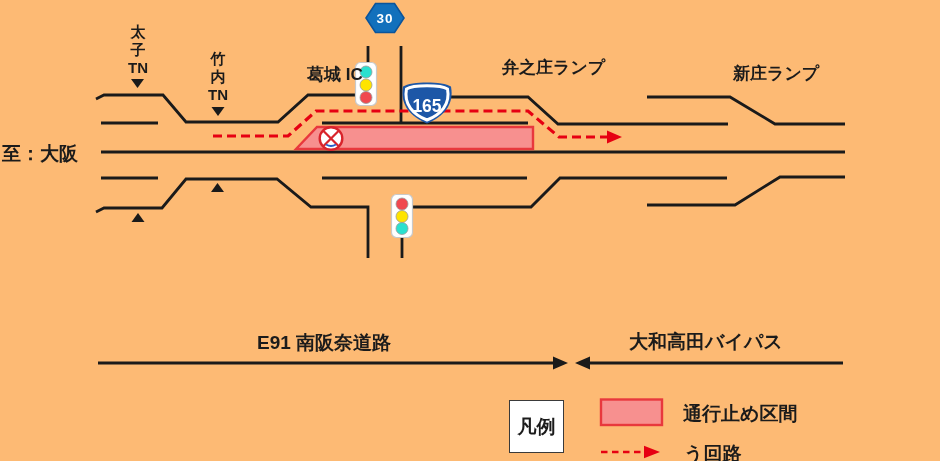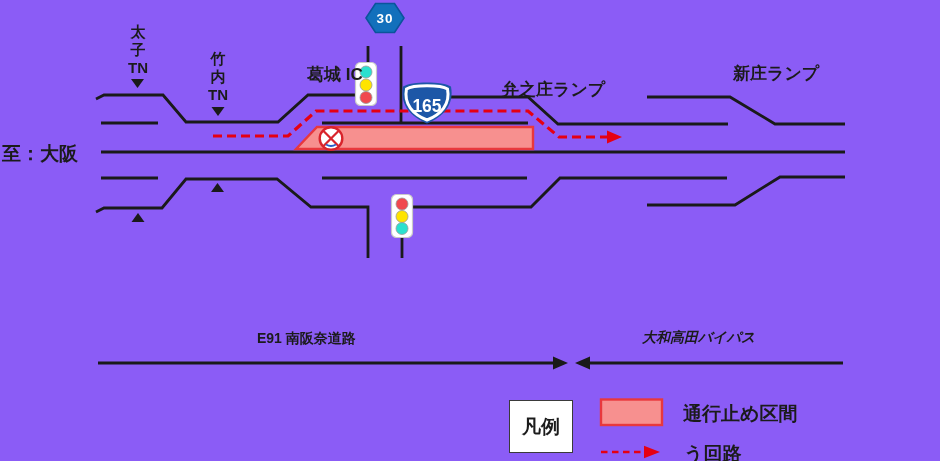--- a/index.html
+++ b/index.html
@@ -1,17 +1,17 @@
 <!DOCTYPE html>
 <html style="--road-black: #1a1a1a; --closure-fill: #F7908F; --closure-border: #E8383D; --detour-red: #E60012; --route-blue: #1D57A7; --hex-blue: #1270BC; --signal-cyan: #2BE0CF; --signal-yellow: #FFE400; --signal-red: #F0484F;"><head>
 <meta charset="utf-8">
 <style>
   html,body{margin:0;padding:0;background:#fff;}
   body{font-family:"Liberation Sans","DejaVu Sans",sans-serif;}
-  .canvas{position:relative;width:940px;height:461px;background:#8b5cf6;overflow:hidden;}
+  .canvas{position:relative;width:940px;height:461px;background:#fdba74;overflow:hidden;}
   .canvas svg{position:absolute;left:0;top:0;}
   .road{fill:none;stroke:var(--road-black,#1a1a1a);stroke-width:2.8;stroke-linejoin:miter;stroke-linecap:butt;}
   .road.center{stroke-width:3;}
   .tri{fill:var(--road-black,#1a1a1a);}
   .closure{fill:var(--closure-fill,#F7908F);stroke:var(--closure-border,#E8383D);stroke-width:2.4;}
   .detour{fill:none;stroke:var(--detour-red,#E60012);stroke-width:3.2;stroke-dasharray:9 5;}
   .detour-head{fill:var(--detour-red,#E60012);}
   .legend-dash{fill:none;stroke:var(--detour-red,#E60012);stroke-width:2.6;stroke-dasharray:6.5 4.5;}
   .sign-ring{fill:#fff;stroke:#D8242C;stroke-width:2.4;}
   .sign-x{stroke:#D8242C;stroke-width:2.2;stroke-linecap:round;}
@@ -21,22 +21,22 @@
   .hex{fill:var(--hex-blue,#1270BC);stroke:#0B549B;stroke-width:1.6;}
   .shield{fill:var(--route-blue,#1D57A7);}
   .shield-ring{fill:none;stroke:#fff;stroke-width:3;}
   .svg-num{fill:#fff;font-weight:bold;text-anchor:middle;}
   .barrow{fill:var(--road-black,#1a1a1a);}
   .bline{fill:none;stroke:var(--road-black,#1a1a1a);stroke-width:3;}
   .lbl{position:absolute;color:#1b1b1b;font-weight:600;white-space:nowrap;}
   .tn{width:36px;text-align:center;font-size:15px;line-height:18px;}
   .ic{font-size:17px;margin-left:39px;}
   .dest{font-size:19px;}
-  .broad{font-size:14px;}
-  .legend-box{position:absolute;left:509px;top:400px;width:64px;height:53px;border:1.6px solid #3a3a3a;
+  .broad{font-size:19px;}
+  .legend-box{position:absolute;left:509px;top:400px;width:55px;height:53px;border:1.6px solid #3a3a3a;
     display:flex;align-items:center;justify-content:center;font-size:19px;font-weight:600;color:#1b1b1b;background:#fff;box-sizing:border-box;}
   .legend-lbl{position:absolute;font-size:19px;font-weight:600;color:#1b1b1b;text-align:center;}
 </style>
 </head>
 <body>
 
 <div class="canvas">
 
   <svg width="940" height="461" viewBox="0 0 940 461">
 
@@ -113,27 +113,27 @@
     <div>子</div>
     <div>TN</div>
   </div>
   <div class="lbl tn" style="left:200px;top:50px;">
     <div>竹</div>
     <div>内</div>
     <div>TN</div>
   </div>
 
   <div class="lbl ic" style="left:268px;top:63px;">葛城 IC</div>
-  <div class="lbl ic" style="left:463px;top:78px;">弁之庄ランプ</div>
+  <div class="lbl ic" style="left:463px;top:56px;">弁之庄ランプ</div>
   <div class="lbl dest" style="left:2px;top:141px;">至：大阪</div>
 
   <div class="lbl ic" style="left:694px;top:62px;">新庄ランプ</div>
 
   <div class="lbl broad" style="left:257px;top:330px;">E91 南阪奈道路</div>
-  <div class="lbl broad" style="left:642px;top:329px;font-style:italic;">大和高田バイパス</div>
+  <div class="lbl broad" style="left:629px;top:329px;">大和高田バイパス</div>
 
   <div class="legend-box">
     <span>凡例</span>
   </div>
   <div class="legend-lbl" style="left:683px;top:401px;">通行止め区間</div>
   <div class="legend-lbl" style="left:684px;top:441px;">う回路</div>
 
 </div>
 
 </body></html>

